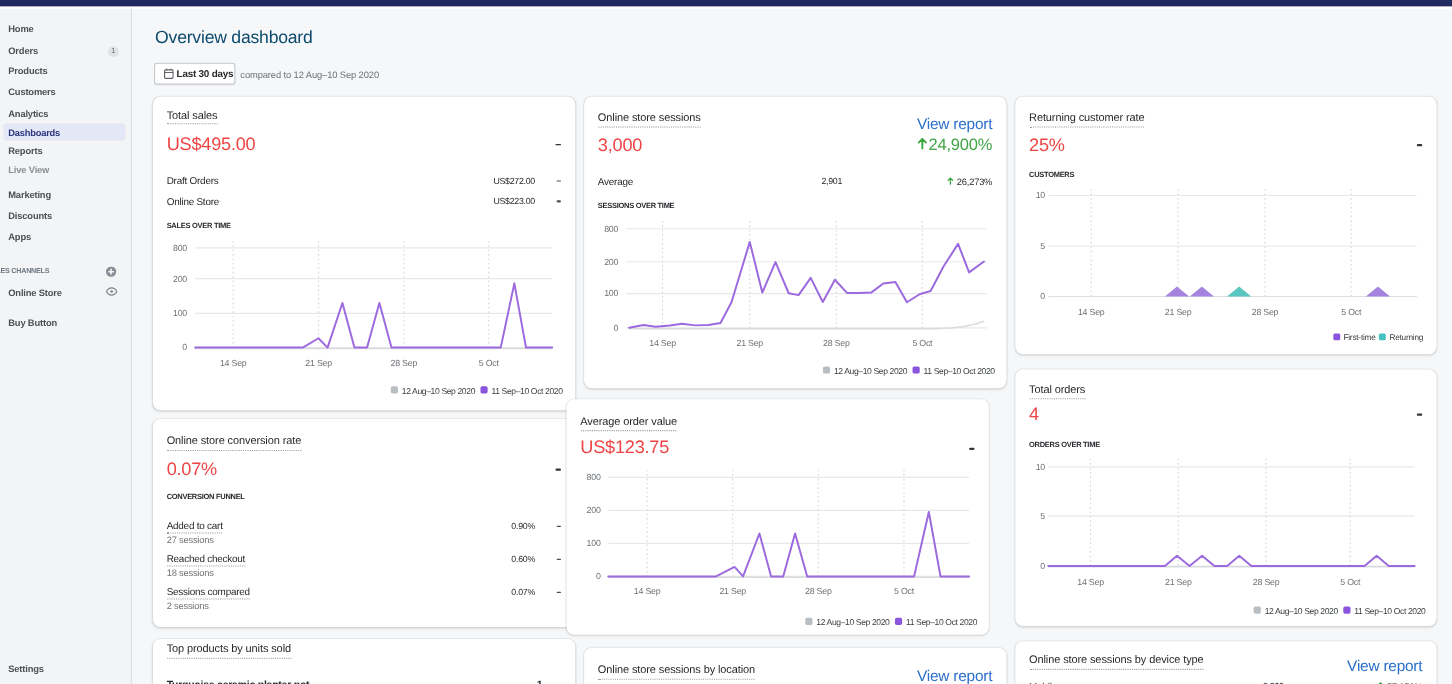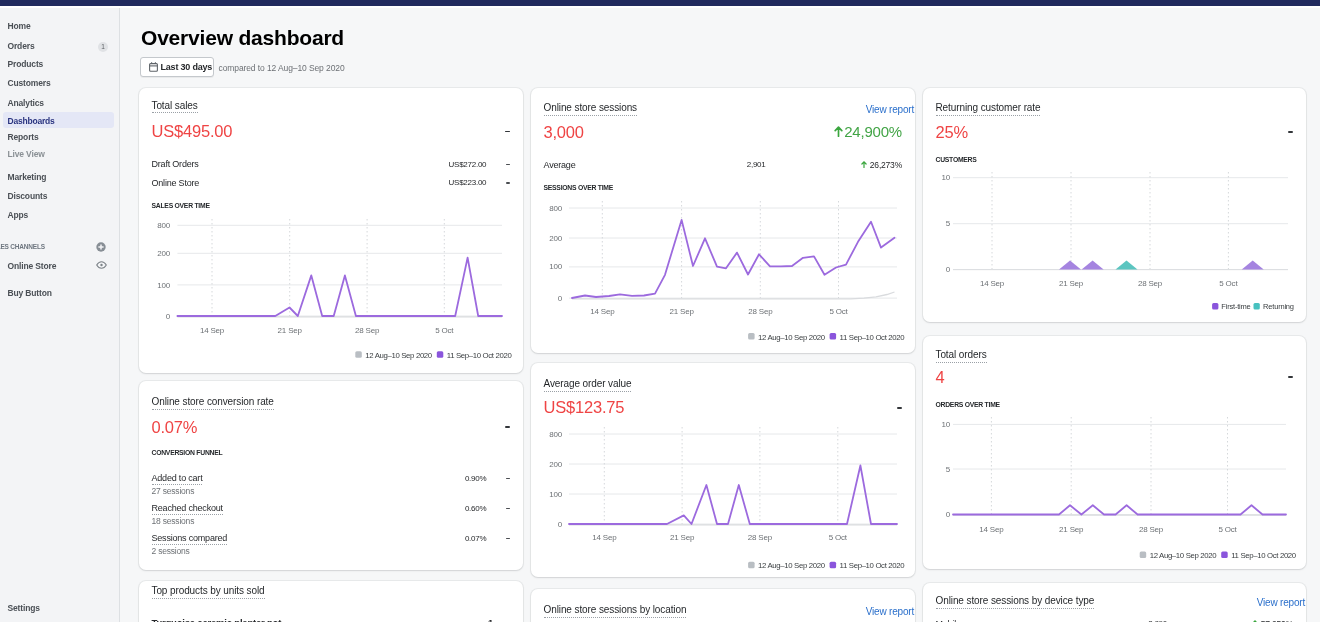--- a/index.html
+++ b/index.html
@@ -12,21 +12,21 @@
 .card{position:absolute;background:#fff;border-radius:7px;box-shadow:0 0 0 1px rgba(60,64,67,.07),0 1px 2px rgba(60,64,67,.13)}
 .ct{position:absolute;left:12.5px;font-size:10px;font-weight:400;color:#1f2225;letter-spacing:-0.1px;white-space:nowrap}
 .ct span{border-bottom:1px dotted #9aa0a6;padding-bottom:1.5px}
 .big{position:absolute;left:12.5px;font-size:16.5px;font-weight:400;color:#ef4444;letter-spacing:-0.2px;white-space:nowrap}
 .dash{position:absolute;right:13px;width:5.2px;height:1.6px;background:#33363a;border-radius:1px}
 .sdash{width:3.6px;height:1.2px;background:#4a4d51}
 .lbl{position:absolute;font-size:9px;color:#26282b;letter-spacing:-0.2px;white-space:nowrap}
 .gry{color:#6d7175}
 .val{font-size:8px;letter-spacing:-0.25px}
 .sec{position:absolute;left:12.5px;font-size:6.8px;font-weight:700;color:#26292c;letter-spacing:-0.25px;white-space:nowrap}
-.vr{position:absolute;right:1px;font-size:10px;color:#2a6fcb;letter-spacing:-0.2px;white-space:nowrap}
+.vr{position:absolute;right:13px;font-size:14px;color:#2a6fcb;letter-spacing:-0.2px;white-space:nowrap}
 .chart{position:absolute;left:0;top:0}
 .du{border-bottom:1px dotted #9aa0a6;padding-bottom:1px}
 </style></head>
 <body>
 <div class="topbar"></div>
 <div class="topwhite"></div>
 <div class="sidebar">
 <div class="nav" style="top:13.3px">Home</div>
 <div class="nav" style="top:32.6px">Orders</div>
 <div style="position:absolute;left:97.8px;top:34px;width:10.4px;height:10.4px;border-radius:50%;background:#e0e2e5;text-align:center;font-size:6.5px;line-height:10.4px;color:#5a5e63">1</div>
@@ -46,21 +46,21 @@
       <path d="M5 2.4V7.6M2.4 5H7.6" stroke="#f3f4f6" stroke-width="1.5"></path>
     </svg>
 <div class="nav" style="top:252.5px">Online Store</div>
 <svg style="position:absolute;left:95.5px;top:253px" width="11" height="8" viewBox="0 0 11 8">
       <path d="M0.7 4 C2.2 1.4 4 0.7 5.5 0.7 C7 0.7 8.8 1.4 10.3 4 C8.8 6.6 7 7.3 5.5 7.3 C4 7.3 2.2 6.6 0.7 4 Z" fill="none" stroke="#7d8389" stroke-width="1.1"></path>
       <circle cx="5.5" cy="4" r="1.2" fill="#7d8389"></circle>
     </svg>
 <div class="nav" style="top:280px">Buy Button</div>
 <div class="nav" style="top:595px">Settings</div>
 </div>
-<div style="position:absolute;left:141px;top:25.5px;font-size:21px;font-weight:700;color:#000000;letter-spacing:-0.2px">Overview dashboard</div>
+<div style="position:absolute;left:141px;top:25.5px;font-size:16px;font-weight:400;color:#0c4a6e;letter-spacing:-0.2px">Overview dashboard</div>
 <div style="position:absolute;left:140px;top:56.5px;width:74px;height:20.5px;background:#fff;border:1px solid #c4c8cc;border-radius:3px;box-shadow:0 1px 0 rgba(0,0,0,.05);box-sizing:border-box"></div>
 <svg style="position:absolute;left:148.5px;top:61.5px" width="9" height="10" viewBox="0 0 9 10">
     <rect x="0.6" y="1.6" width="7.8" height="7.6" rx="1" fill="none" stroke="#5f6469" stroke-width="1.1"></rect>
     <line x1="0.6" y1="3.9" x2="8.4" y2="3.9" stroke="#5f6469" stroke-width="1.1"></line>
     <line x1="2.6" y1="0.2" x2="2.6" y2="1.8" stroke="#5f6469" stroke-width="1.1"></line>
     <line x1="6.4" y1="0.2" x2="6.4" y2="1.8" stroke="#5f6469" stroke-width="1.1"></line>
   </svg>
 <div style="position:absolute;left:160.5px;top:62px;font-size:9px;font-weight:700;color:#26282b;letter-spacing:-0.2px">Last 30 days</div>
 <div style="position:absolute;left:218.5px;top:62.5px;font-size:8.5px;letter-spacing:-0.2px;color:#6d7175;letter-spacing:-0.1px">compared to 12 Aug–10 Sep 2020</div>
 
@@ -174,21 +174,21 @@
 <polyline points="41,210 54,207.5 65,209 78,208 89,206.3 101,207.8 113,207.5 124,205.7 134,186.8 150.6,131.9 162,178 174,150.3 186,178.6 195,180.3 206,164.6 217,186.5 228,166.3 239,178.3 250,178.3 261,178 272,169.8 283,168.4 293.5,186.8 305,179.5 315,176.6 327,153.8 340,133.7 350,159.6 363.5,149.7" fill="none" stroke="#9c6ade" stroke-width="1.8" stroke-linejoin="round" stroke-linecap="round"></polyline>
 <g font-size="7.8" fill="#3c4043" letter-spacing="-0.35">
 <rect x="217.1" y="245.1" width="6.5" height="6.5" rx="1.5" fill="#b9bec3"></rect>
 <text x="227.1" y="251.7">12 Aug–10 Sep 2020</text>
 <rect x="298.6" y="245.1" width="6.5" height="6.5" rx="1.5" fill="#8a55dc"></rect>
 <text x="308.6" y="251.7">11 Sep–10 Oct 2020</text>
 </g>
 </svg>
 </div>
 
-<div class="card" style="left:531px;top:363px;width:384px;height:214px">
+<div class="card" style="left:515px;top:363px;width:384px;height:214px">
 <div class="ct" style="top:15.2px"><span>Average order value</span></div>
 <div class="big" style="top:35.2px">US$123.75</div>
 <div class="dash" style="top:44px"></div>
 <svg class="chart" width="384" height="214" viewBox="0 0 384 214">
 <g font-size="8" fill="#6d7175" letter-spacing="-0.2">
 <text x="31" y="73.5" text-anchor="end">800</text>
 <text x="31" y="103.5" text-anchor="end">200</text>
 <text x="31" y="133.5" text-anchor="end">100</text>
 <text x="31" y="163.5" text-anchor="end">0</text>
 <text x="73.3" y="177.4" text-anchor="middle">14 Sep</text>

